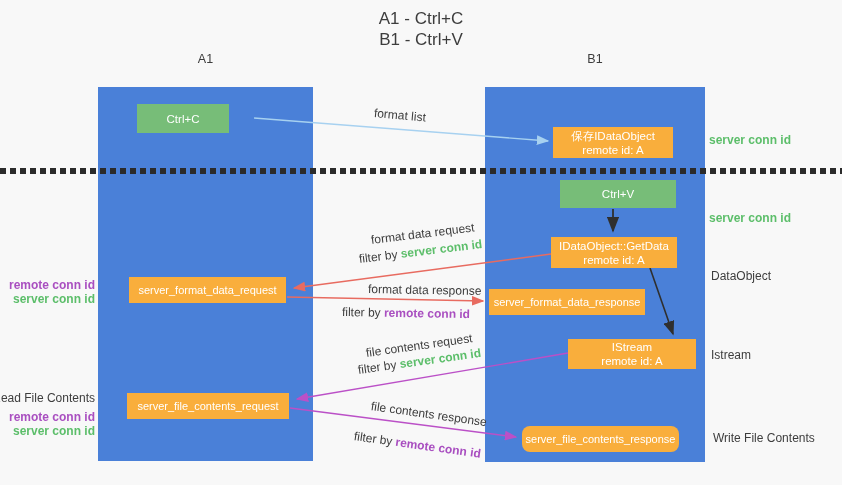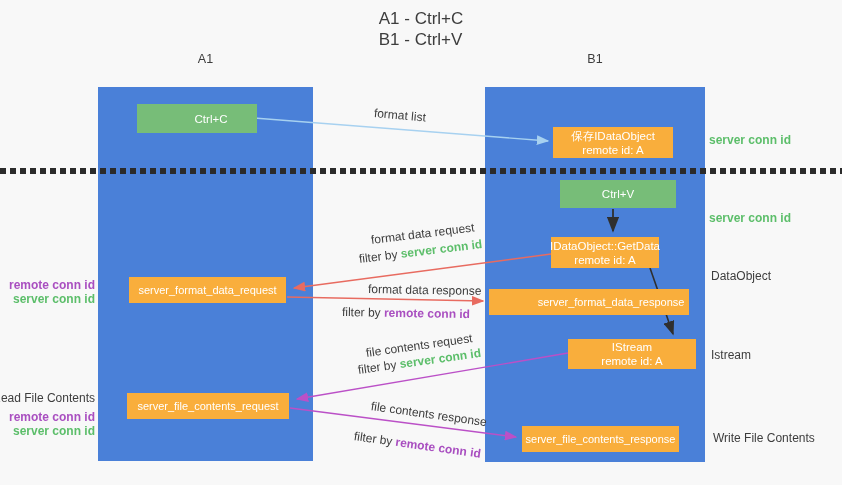--- a/index.html
+++ b/index.html
@@ -9,21 +9,21 @@
     color:var(--text-dark,#3d3d3d);
   }
   .canvas{
     position:relative;
     width:842px;height:485px;
     background:var(--bg,#f8f8f8);
     overflow:hidden;
   }
   .title{
     position:absolute;top:8px;left:50%;transform:translateX(-50%);
-    font-size:17px;line-height:21px;text-align:left;white-space:nowrap;
+    font-size:17px;line-height:21px;text-align:center;white-space:nowrap;
   }
   .lane-header{
     position:absolute;text-align:center;font-size:12.5px;line-height:15px;
   }
   .lane{
     position:absolute;
     background:var(--lane-blue,#4a80d8);
     z-index:1;
   }
   .dotted-line{
@@ -90,56 +90,56 @@
     </defs>
     <line x1="254" y1="118" x2="548" y2="141" stroke="#a7d1f0" stroke-width="1.4" marker-end="url(#m-blue)"></line>
     <line x1="613" y1="209" x2="613" y2="231" stroke="#2f2f2f" stroke-width="1.8" marker-end="url(#m-black)"></line>
     <line x1="551" y1="254" x2="294" y2="288" stroke="#e86b60" stroke-width="1.4" marker-end="url(#m-red)"></line>
     <line x1="287" y1="297" x2="483" y2="301" stroke="#e86b60" stroke-width="1.4" marker-end="url(#m-red)"></line>
     <line x1="650" y1="268" x2="673" y2="334" stroke="#2f2f2f" stroke-width="1.6" marker-end="url(#m-black)"></line>
     <line x1="568" y1="353" x2="297" y2="399" stroke="#bb50c7" stroke-width="1.4" marker-end="url(#m-magenta)"></line>
     <line x1="290" y1="408" x2="516" y2="437" stroke="#bb50c7" stroke-width="1.4" marker-end="url(#m-magenta)"></line>
   </svg>
 
-  <div class="node green" style="left:137px;top:104px;width:92px;height:29px;padding-left:28px;">
+  <div class="node green" style="left:137px;top:104px;width:92px;height:29px;">
     <span>Ctrl+C</span>
   </div>
 
   <div class="node orange" style="left:553px;top:127px;width:120px;height:31px;">
     <span>保存IDataObject</span>
     <span>remote id: A</span>
   </div>
 
   <div class="node green" style="left:560px;top:180px;width:116px;height:28px;">
     <span>Ctrl+V</span>
   </div>
 
-  <div class="node orange" style="left:551px;top:237px;width:108px;height:31px;">
+  <div class="node orange" style="left:551px;top:237px;width:126px;height:31px;">
     <span>IDataObject::GetData</span>
     <span>remote id: A</span>
   </div>
 
   <div class="node orange" style="left:129px;top:277px;width:157px;height:26px;font-size:11px;">
     <span>server_format_data_request</span>
   </div>
 
-  <div class="node orange" style="left:489px;top:289px;width:156px;height:26px;font-size:11px;padding-left:44px;">
+  <div class="node orange" style="left:489px;top:289px;width:156px;height:26px;font-size:11px;">
     <span>server_format_data_response</span>
   </div>
 
   <div class="node orange" style="left:568px;top:339px;width:128px;height:30px;">
     <span>IStream</span>
     <span>remote id: A</span>
   </div>
 
   <div class="node orange" style="left:127px;top:393px;width:162px;height:26px;font-size:11px;">
     <span>server_file_contents_request</span>
   </div>
 
-  <div class="node orange" style="left:522px;top:426px;width:157px;height:26px;font-size:11px;">
+  <div class="node orange" style="left:522px;top:426px;width:157px;height:26px;font-size:11px;border-radius:8px;">
     <span>server_file_contents_response</span>
   </div>
 
   <div class="flow-label" style="left:374px;top:106px;transform:rotate(5deg);">format list</div>
 
   <div class="flow-label" style="left:371px;top:233px;transform:rotate(-7deg);">format data request</div>
   <div class="flow-label" style="left:359px;top:252px;transform:rotate(-7deg);">
     <span>filter by</span>
     <span class="id-green">server conn id</span>
   </div>

